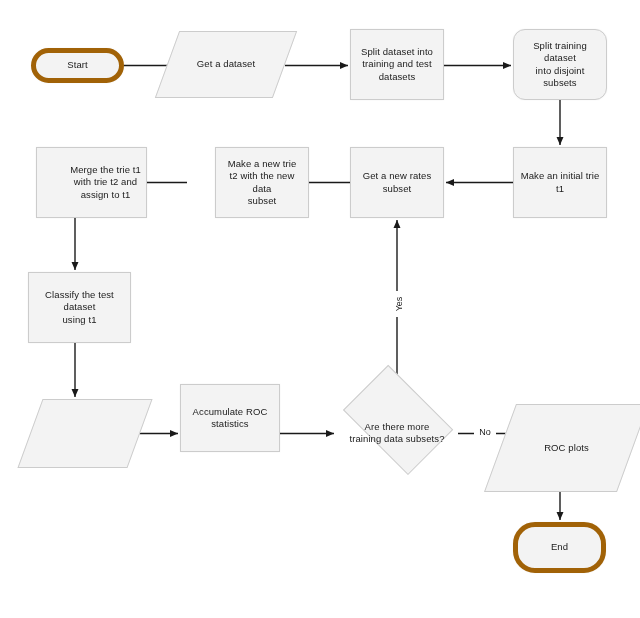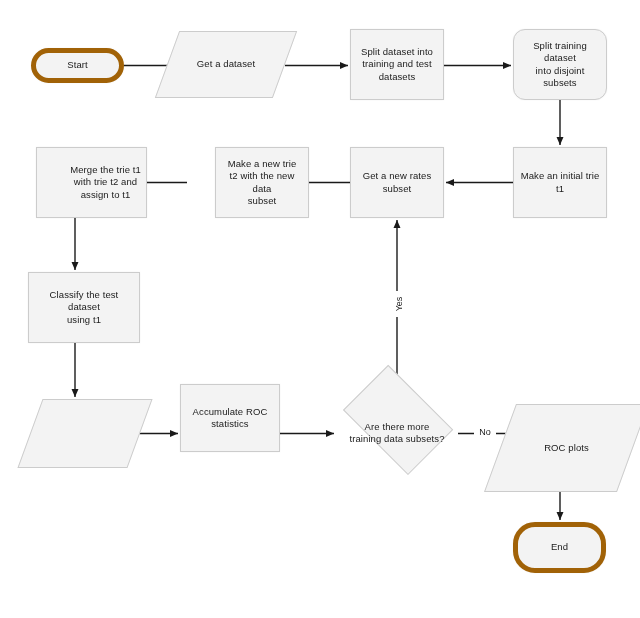--- a/index.html
+++ b/index.html
@@ -181,21 +181,21 @@
 t2 with the new data
 subset</span>
   </div>
 
   <div class="node shape-rect" style="left:36px; top:147px; width:111px; height:71px;justify-content:flex-end;">
     <span class="label">Merge the trie t1
 with trie t2 and
 assign to t1</span>
   </div>
 
-  <div class="node shape-rect" style="left:28px; top:272px; width:112px; height:71px;">
+  <div class="node shape-rect" style="left:28px; top:272px; width:103px; height:71px;">
     <span class="label">Classify the test
 dataset
 using t1</span>
   </div>
 
   <div class="node shape-parallelogram" style="left:30px; top:399px; width:110px; height:69px;">
     <span class="para-body"></span>
   </div>
 
   <div class="node shape-rect" style="left:180px; top:384px; width:100px; height:68px;">

